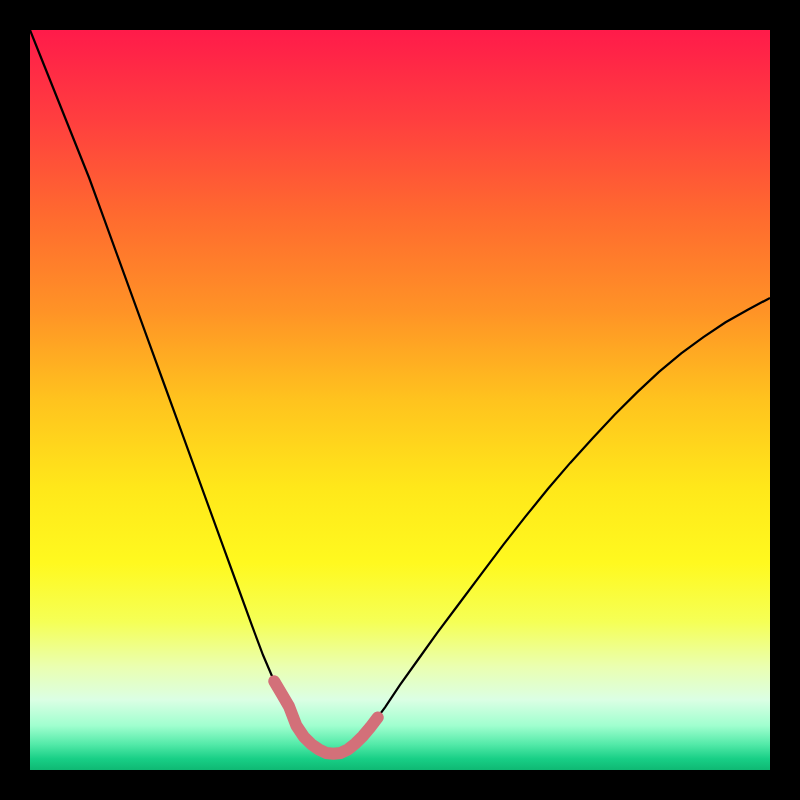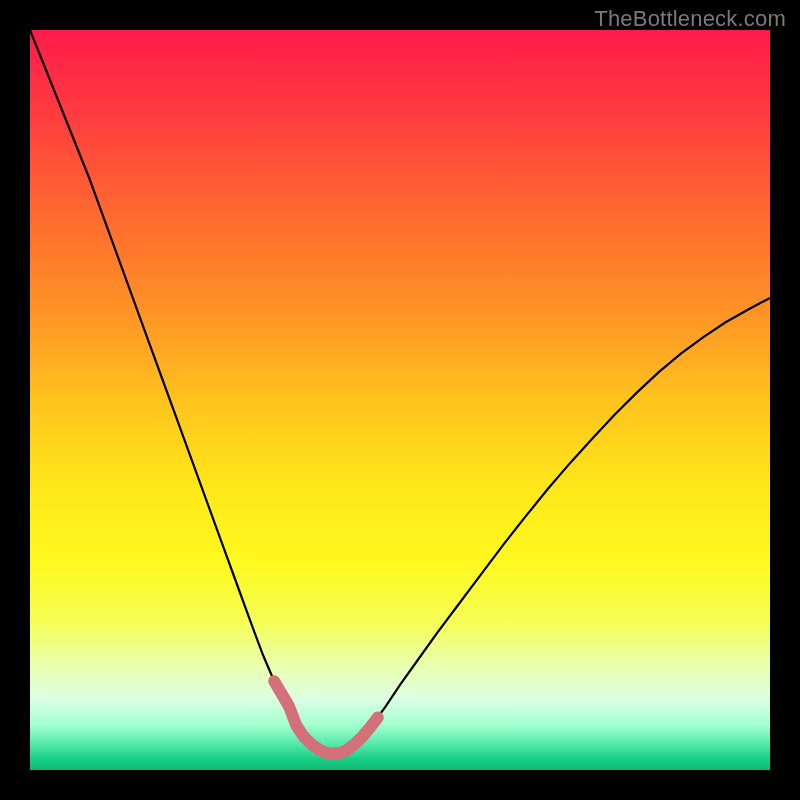--- a/index.html
+++ b/index.html
@@ -34,21 +34,20 @@
     font-size: 22px;
     font-weight: 500;
     letter-spacing: 0.2px;
   }
   svg { display: block; }
 </style>
 </head>
 <body>
 
 <div class="frame">
-  <div class="watermark">TheBottleneck.com</div>
   <div class="plot">
     <svg id="chart-svg" width="740" height="740" viewBox="0 0 740 740">
         <defs>
           <linearGradient id="bg-grad" x1="0" y1="0" x2="0" y2="1">
             <stop offset="0%" stop-color="#ff1b4a"></stop>
             <stop offset="12%" stop-color="#ff3e3f"></stop>
             <stop offset="25%" stop-color="#ff6a2f"></stop>
             <stop offset="38%" stop-color="#ff9326"></stop>
             <stop offset="50%" stop-color="#ffc31e"></stop>
             <stop offset="62%" stop-color="#ffe81a"></stop>

